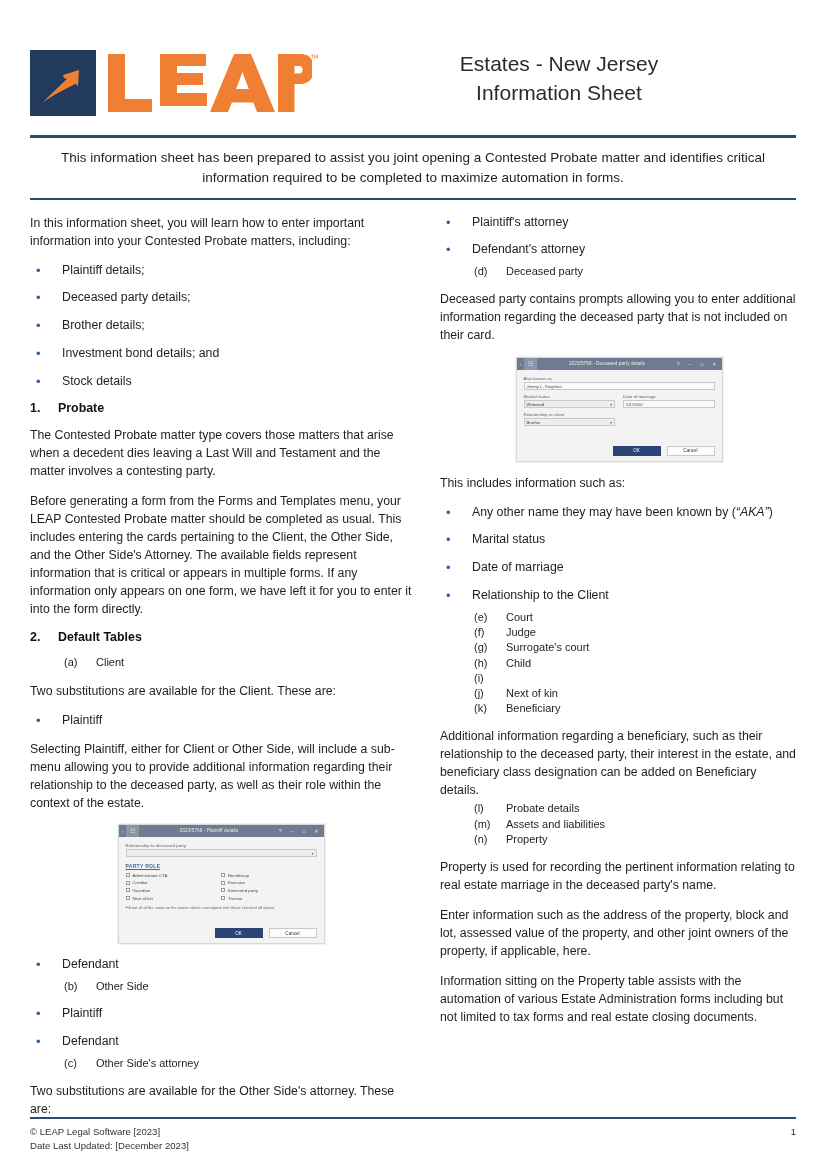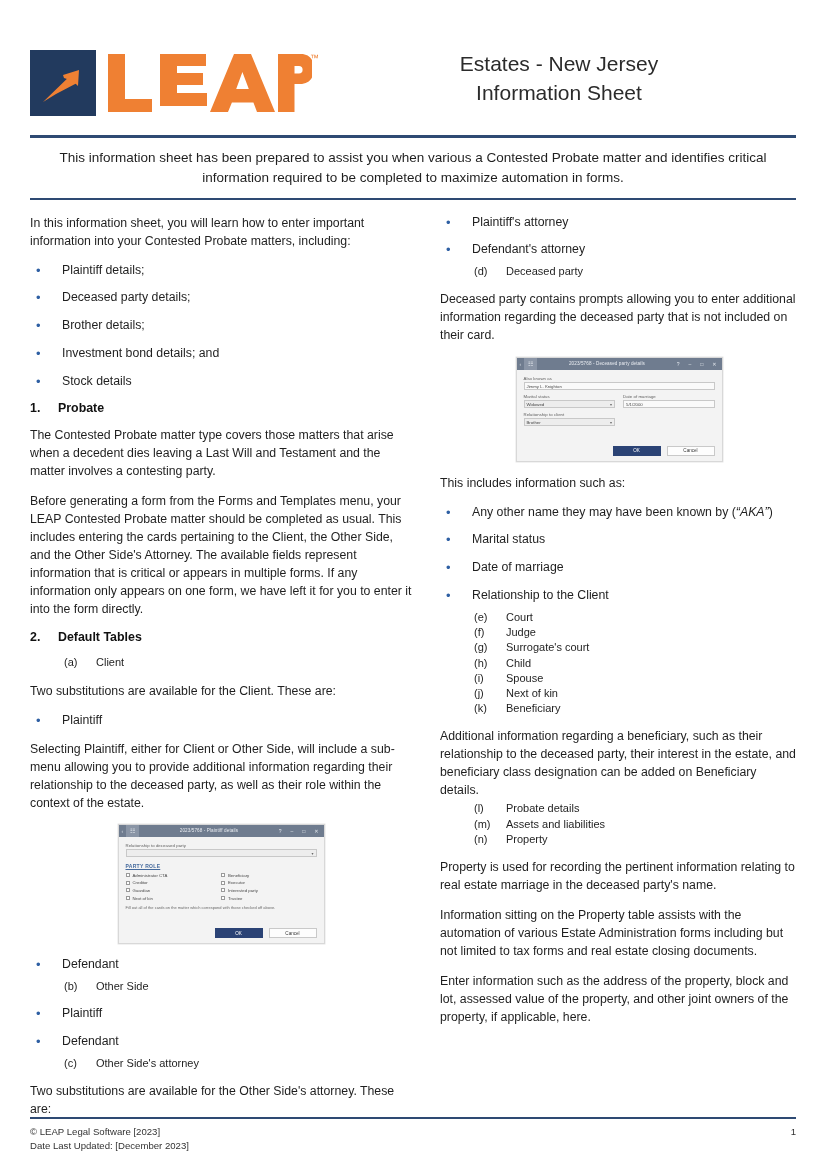--- a/index.html
+++ b/index.html
@@ -234,21 +234,21 @@
         <span class="tm">™</span>
       </span>
     </div>
     <div class="header-title">
       <div>Estates - New Jersey</div>
       <div>Information Sheet</div>
     </div>
   </div>
 
   <div class="rule"></div>
-  <div class="banner">This information sheet has been prepared to assist you when various a Contested Probate matter and identifies critical information required to be completed to maximize automation in forms.</div>
+  <div class="banner">This information sheet has been prepared to assist you joint opening a Contested Probate matter and identifies critical information required to be completed to maximize automation in forms.</div>
   <div class="rule thin"></div>
 
   <div class="body-cols">
 
     <div class="col left">
 
       <p class="para">In this information sheet, you will learn how to enter important information into your Contested Probate matters, including:</p>
 
       <ul class="bullets">
         <li>
@@ -504,21 +504,20 @@
         <li>
             <span class="alpha">(g)</span>
             <span class="alabel">Surrogate's court</span>
           </li>
         <li>
             <span class="alpha">(h)</span>
             <span class="alabel">Child</span>
           </li>
         <li>
             <span class="alpha">(i)</span>
-            <span class="alabel">Spouse</span>
           </li>
         <li>
             <span class="alpha">(j)</span>
             <span class="alabel">Next of kin</span>
           </li>
         <li>
             <span class="alpha">(k)</span>
             <span class="alabel">Beneficiary</span>
           </li>
       </ul>
@@ -534,22 +533,22 @@
             <span class="alpha">(m)</span>
             <span class="alabel">Assets and liabilities</span>
           </li>
         <li>
             <span class="alpha">(n)</span>
             <span class="alabel">Property</span>
           </li>
       </ul>
 
       <p class="para">Property is used for recording the pertinent information relating to real estate marriage in the deceased party's name.</p>
+      <p class="para">Enter information such as the address of the property, block and lot, assessed value of the property, and other joint owners of the property, if applicable, here.</p>
       <p class="para">Information sitting on the Property table assists with the automation of various Estate Administration forms including but not limited to tax forms and real estate closing documents.</p>
-      <p class="para">Enter information such as the address of the property, block and lot, assessed value of the property, and other joint owners of the property, if applicable, here.</p>
     </div>
   </div>
 
   <div class="footer-wrap">
     <div class="footer-rule"></div>
     <div class="footer">
       <div>
         <div>© LEAP Legal Software [2023]</div>
         <div>Date Last Updated: [December 2023]</div>
       </div>

